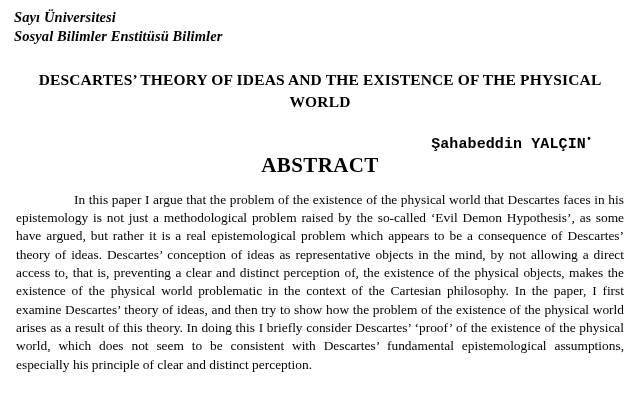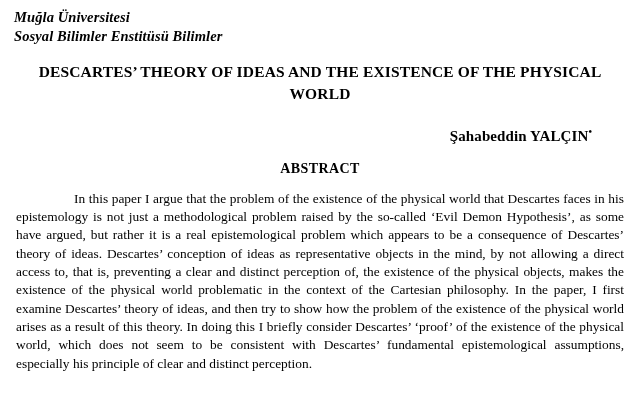--- a/index.html
+++ b/index.html
@@ -29,41 +29,41 @@
     letter-spacing: 0.1px;
   }
   .journal-header div {
     white-space: nowrap;
   }
   .title {
     text-align: center;
     font-weight: bold;
     font-size: 15.5px;
     line-height: 1.45;
-    margin-top: 14px;
+    margin-top: 22px;
     letter-spacing: 0.15px;
     padding: 0 22px;
   }
   .author {
     text-align: right;
     font-weight: bold;
     font-size: 15px;
     margin-top: 20px;
     padding-right: 34px;
     letter-spacing: 0.1px;
+    font-family: Liberation Mono, monospace;
   }
   .author .star {
     font-size: 10px;
     vertical-align: super;
   }
   .abstract-heading {
     text-align: center;
     font-weight: bold;
-    font-size: 14px;
-    margin-top: 16px;
+    font-size: 21px;
     letter-spacing: 0.4px;
   }
   .abstract-body {
     margin-top: 13px;
     font-size: 13.4px;
     line-height: 1.37;
     text-align: justify;
     text-justify: inter-word;
     padding: 0 2px 0 2px;
   }
@@ -71,21 +71,21 @@
     display: inline-block;
     width: 58px;
   }
 </style>
 </head>
 <body>
 
 <div class="page">
 
   <div class="journal-header">
-    <div>Muğla Üniversitesi</div>
+    <div>Sayı Üniversitesi</div>
     <div>Sosyal Bilimler Enstitüsü Bilimler</div>
   </div>
 
   <div class="title">DESCARTES’ THEORY OF IDEAS AND THE EXISTENCE OF THE PHYSICAL WORLD</div>
 
   <div class="author">
     <span>Şahabeddin YALÇIN</span><span class="star">•</span>
   </div>
 
   <div class="abstract-heading">ABSTRACT</div>

